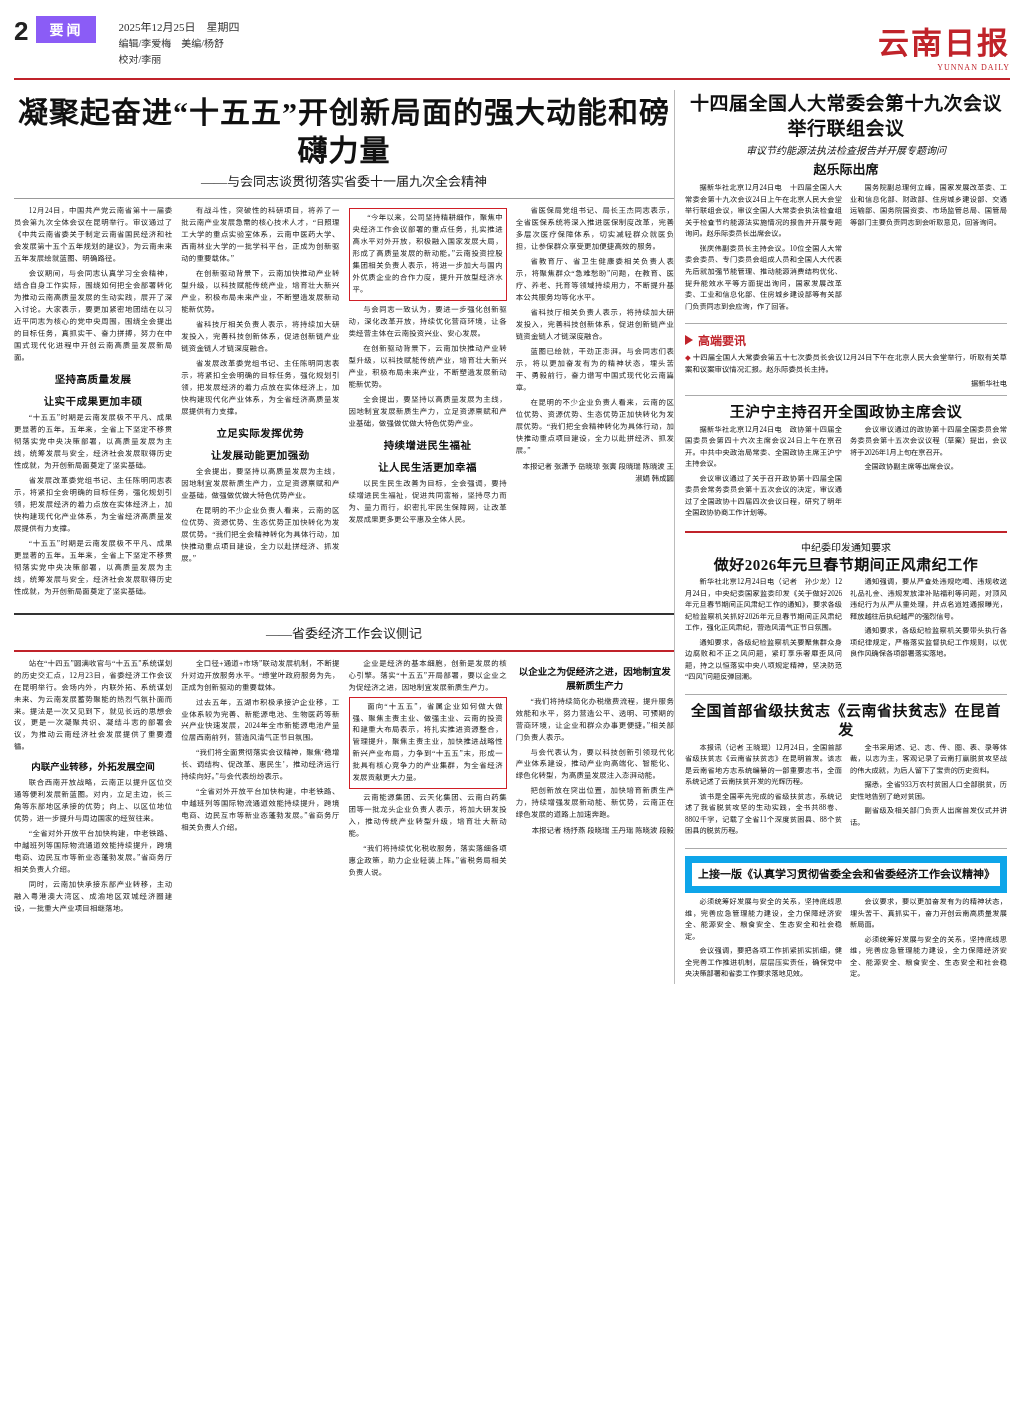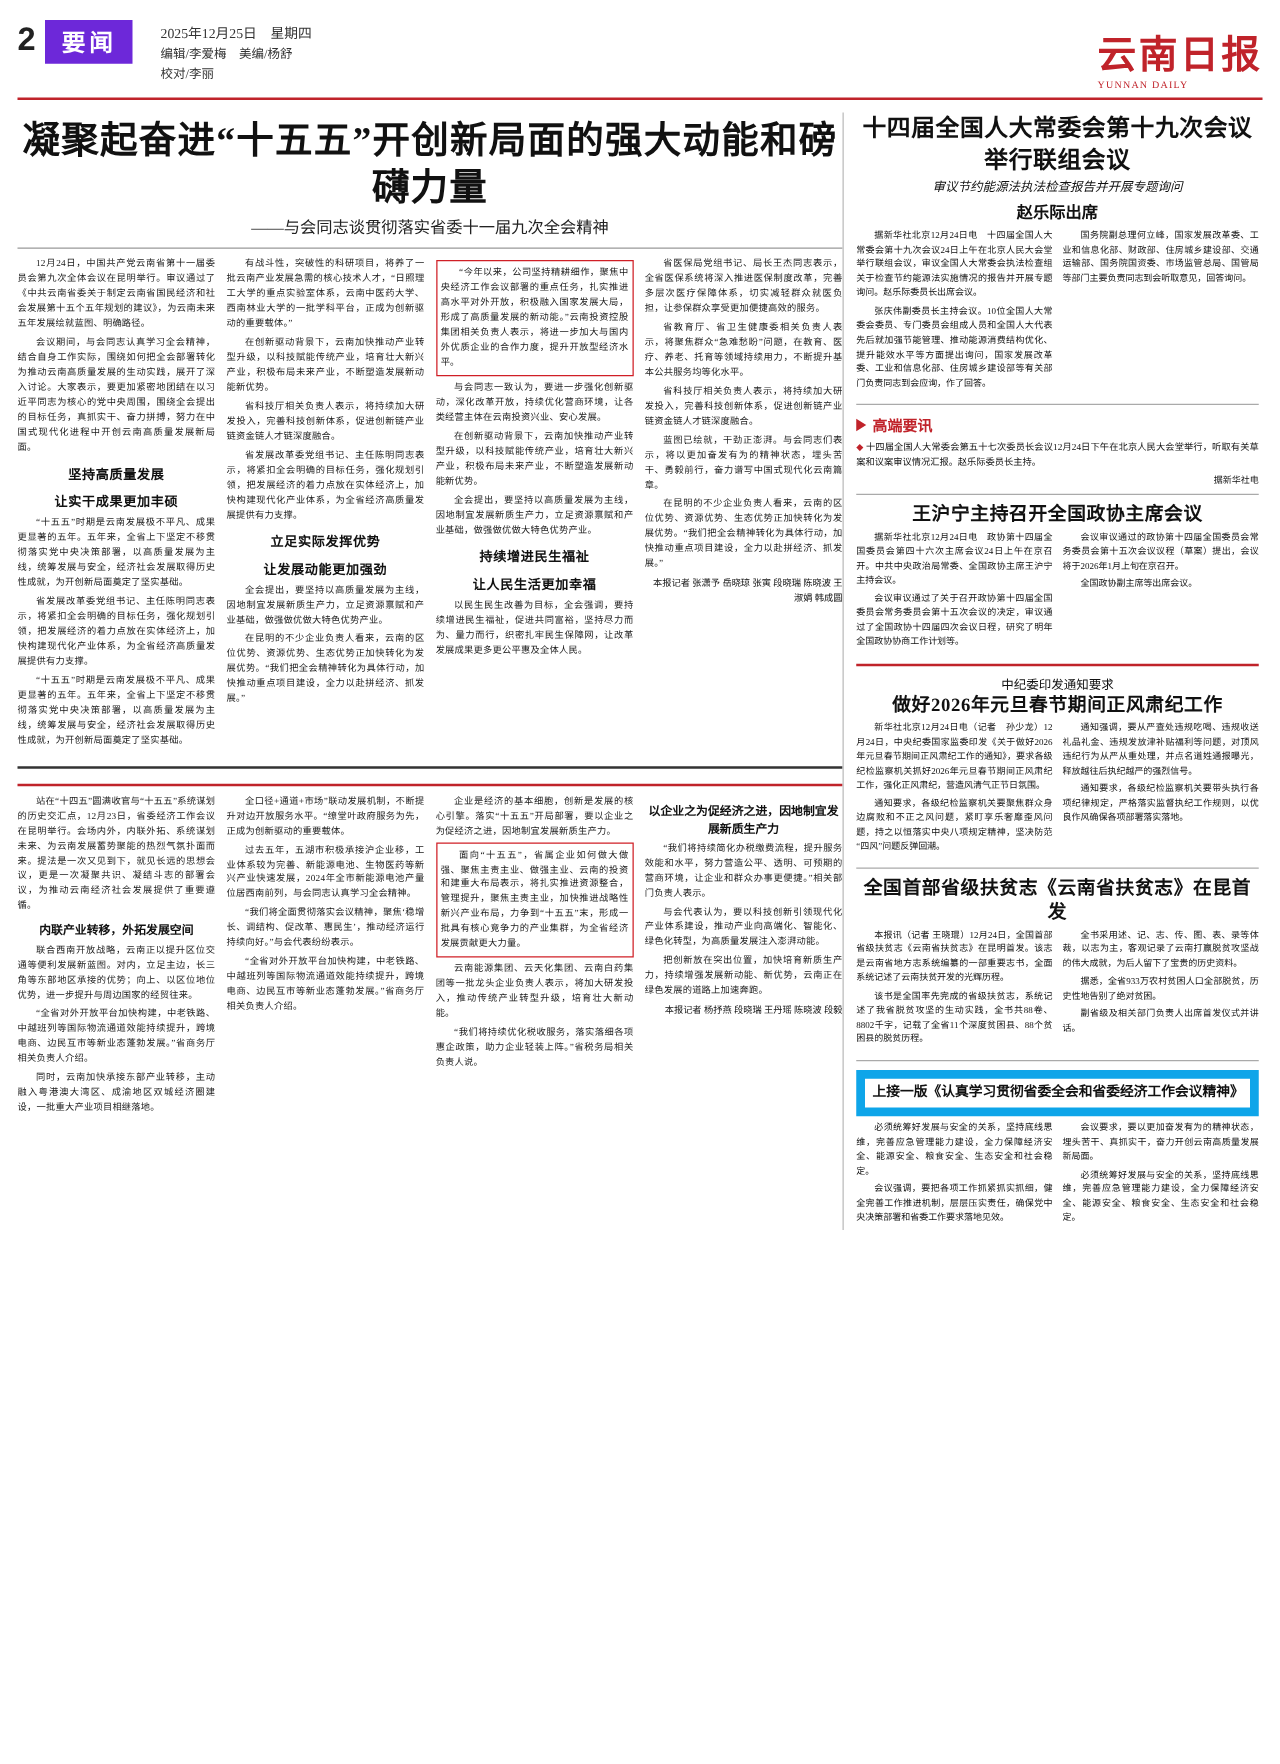--- a/index.html
+++ b/index.html
@@ -9,24 +9,24 @@
     font-family:"Liberation Serif","DejaVu Serif",serif;
     color:#111;
     position:relative;
     overflow:hidden;
   }
   .page{position:relative;width:1024px;height:1411px;box-sizing:border-box;padding:0 14px;}
 
   
   .masthead{display:flex;align-items:flex-start;padding:16px 0 6px 0;border-bottom:2px solid #c0232a;}
   .pagenum{font-size:26px;font-weight:bold;color:#222;line-height:1;margin-right:8px;padding-top:2px;font-family:"Liberation Sans",sans-serif;}
-  .section-tag{background:#6d28d9;color:#fff;font-size:19px;font-weight:bold;padding:3px 13px 4px;letter-spacing:3px;font-family:"Liberation Sans",sans-serif;}
+  .section-tag{background:#8b5cf6;color:#fff;font-size:14px;font-weight:bold;padding:3px 13px 4px;letter-spacing:3px;font-family:"Liberation Sans",sans-serif;}
   .dateblock{margin-left:22px;font-size:10px;line-height:1.55;color:#333;padding-top:3px;}
   .dateblock .d1{font-size:11px;}
-  .logo{margin-left:auto;padding-top:2px;}
+  .logo{margin-left:auto;text-align:right;padding-top:2px;}
   .logo .cn{font-size:31px;font-weight:bold;color:#c0232a;letter-spacing:2px;font-family:"Liberation Serif",serif;}
   .logo .en{font-size:8px;color:#c0232a;letter-spacing:1px;}
 
   
   .body-wrap{display:flex;margin-top:10px;}
   .left-zone{width:660px;}
   .right-zone{width:322px;border-left:1px solid #bbb;padding-left:10px;}
 
   
   .hl-main{font-size:30px;font-weight:bold;text-align:center;letter-spacing:1px;line-height:1.25;margin:4px 0 2px;}
@@ -132,33 +132,34 @@
             <p class="txt">省教育厅、省卫生健康委相关负责人表示，将聚焦群众“急难愁盼”问题，在教育、医疗、养老、托育等领域持续用力，不断提升基本公共服务均等化水平。</p>
             <p class="txt">省科技厅相关负责人表示，将持续加大研发投入，完善科技创新体系，促进创新链产业链资金链人才链深度融合。</p>
             <p class="txt">蓝图已绘就，干劲正澎湃。与会同志们表示，将以更加奋发有为的精神状态，埋头苦干、勇毅前行，奋力谱写中国式现代化云南篇章。</p>
             <p class="txt">在昆明的不少企业负责人看来，云南的区位优势、资源优势、生态优势正加快转化为发展优势。“我们把全会精神转化为具体行动，加快推动重点项目建设，全力以赴拼经济、抓发展。”</p>
             <div class="sign">本报记者 张潇予 岳晓琼 张寅 段晓瑞 陈晓波 王淑娟 韩成圆</div>
           </div>
         </div>
       </div>
 
       <div class="feature2">
+        <div class="hl-sub">——省委经济工作会议侧记</div>
         <div class="red-underline"></div>
 
         <div class="cols">
           <div class="col">
             <p class="txt">站在“十四五”圆满收官与“十五五”系统谋划的历史交汇点，12月23日，省委经济工作会议在昆明举行。会场内外，内联外拓、系统谋划未来、为云南发展蓄势聚能的热烈气氛扑面而来。提法是一次又见到下，就见长远的思想会议，更是一次凝聚共识、凝结斗志的部署会议，为推动云南经济社会发展提供了重要遵循。</p>
             <div class="colhead">内联产业转移，外拓发展空间</div>
             <p class="txt">联合西南开放战略，云南正以提升区位交通等便利发展新蓝图。对内，立足主边，长三角等东部地区承接的优势；向上、以区位地位优势，进一步提升与周边国家的经贸往来。</p>
             <p class="txt">“全省对外开放平台加快构建，中老铁路、中越班列等国际物流通道效能持续提升，跨境电商、边民互市等新业态蓬勃发展。”省商务厅相关负责人介绍。</p>
             <p class="txt">同时，云南加快承接东部产业转移，主动融入粤港澳大湾区、成渝地区双城经济圈建设，一批重大产业项目相继落地。</p>
           </div>
           <div class="col">
             <p class="txt">全口径+通道+市场”联动发展机制，不断提升对边开放服务水平。“缭堂叶政府服务为先，正成为创新驱动的重要载体。</p>
-            <p class="txt">过去五年，五湖市积极承接沪企业移，工业体系较为完善、新能源电池、生物医药等新兴产业快速发展，2024年全市新能源电池产量位居西南前列，与会同志认真学习全会精神。</p>
+            <p class="txt">过去五年，五湖市积极承接沪企业移，工业体系较为完善、新能源电池、生物医药等新兴产业快速发展，2024年全市新能源电池产量位居西南前列，营造风清气正节日氛围。</p>
             <p class="txt">“我们将全面贯彻落实会议精神，聚焦‘稳增长、调结构、促改革、惠民生’，推动经济运行持续向好。”与会代表纷纷表示。</p>
             <p class="txt">“全省对外开放平台加快构建，中老铁路、中越班列等国际物流通道效能持续提升，跨境电商、边民互市等新业态蓬勃发展。”省商务厅相关负责人介绍。</p>
           </div>
           <div class="col">
             <p class="txt">企业是经济的基本细胞，创新是发展的核心引擎。落实“十五五”开局部署，要以企业之为促经济之进，因地制宜发展新质生产力。</p>
             <div class="boxed">
               <p class="txt">面向“十五五”，省属企业如何做大做强、聚焦主责主业、做强主业、云南的投资和建重大布局表示，将扎实推进资源整合，管理提升，聚焦主责主业，加快推进战略性新兴产业布局，力争到“十五五”末，形成一批具有核心竞争力的产业集群，为全省经济发展贡献更大力量。</p>
             </div>
             <p class="txt">云南能源集团、云天化集团、云南白药集团等一批龙头企业负责人表示，将加大研发投入，推动传统产业转型升级，培育壮大新动能。</p>
             <p class="txt">“我们将持续优化税收服务，落实落细各项惠企政策，助力企业轻装上阵。”省税务局相关负责人说。</p>

